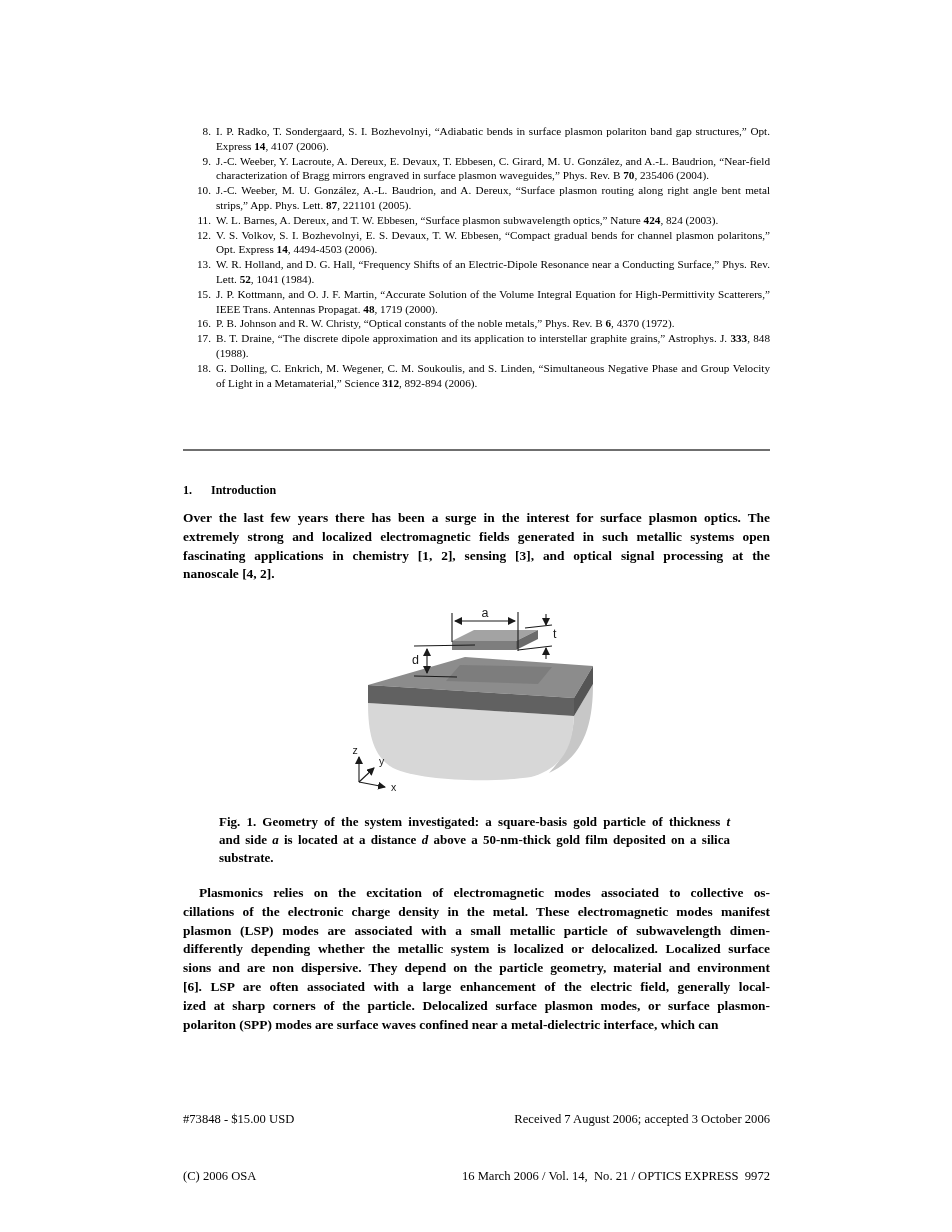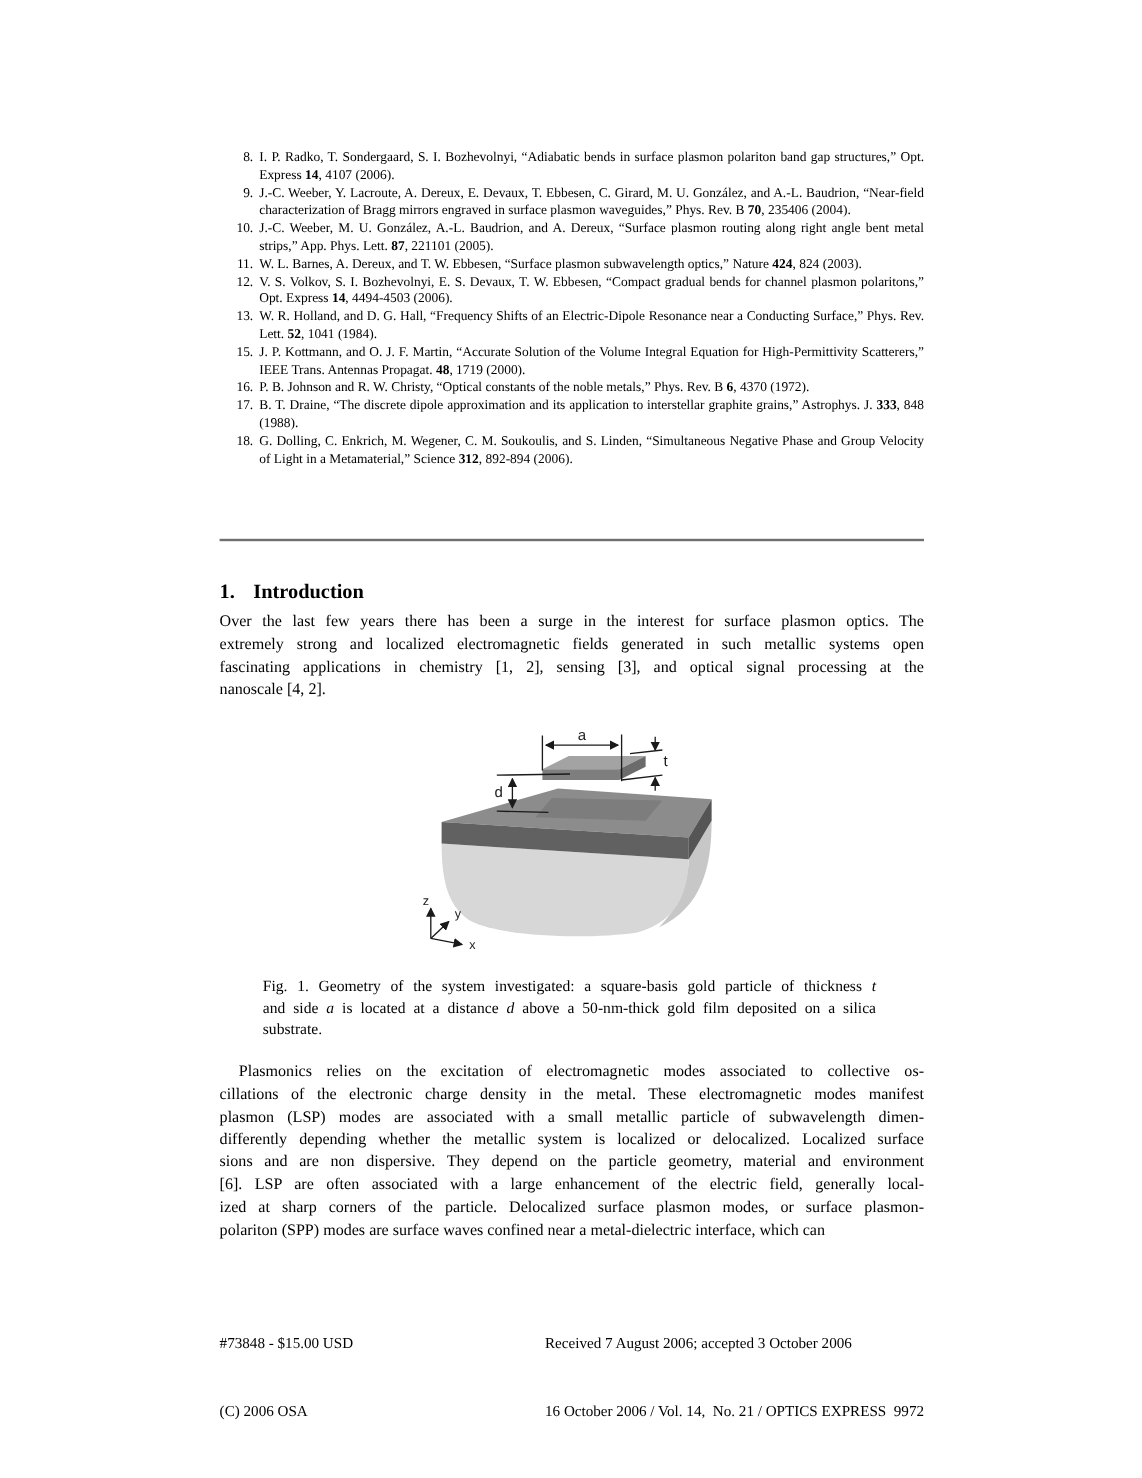--- a/index.html
+++ b/index.html
@@ -10,43 +10,43 @@
   
   .refs{top:124px;left:183px;width:587px;font-size:11.2px;line-height:14.8px;}
   .ref{position:relative;padding-left:33px;text-align:justify;}
   .ref-num{position:absolute;left:0;top:0;width:28px;text-align:right;}
   .ref-body b{font-weight:bold;}
 
   
   .rule{top:449px;left:183px;width:587px;height:2px;background:#6f6f6f;}
 
   
-  .heading{top:483px;left:183px;width:587px;font-size:17px;font-weight:bold;}
+  .heading{top:483px;left:183px;width:587px;font-size:12px;font-weight:bold;}
   .h-num{display:inline-block;width:28px;}
 
   
   .par{left:183px;width:587px;font-size:13.4px;line-height:18.8px;}
   .intro{top:509px;}
   .par2{top:884px;}
   .par2 .tline:first-child{text-indent:16px;}
-  .tline{text-align:justify;text-align-last:justify;}
+  .tline{text-align:justify;text-align-last:justify;font-weight:bold;}
   .tline.last{text-align-last:left;}
   .it{font-style:italic;}
 
   
   .caption{top:813px;left:219px;width:511px;font-size:13px;line-height:18px;}
 
   
   .figure{top:598px;left:335px;width:312px;height:208px;}
   .fig-label{font-family:"Liberation Sans",sans-serif;}
 
   
   .footer{top:1071px;left:183px;width:587px;display:flex;justify-content:space-between;
           font-size:12.6px;line-height:19.3px;gap:18px;}
-  .f-right{white-space:pre;}
+  .f-right{text-align:right;white-space:pre;}
   .f-left{white-space:pre;}
 </style>
 </head>
 <body>
 
 <div class="page">
 
   <div class="abs refs">
       <div class="ref">
         <span class="ref-num">8.</span>
@@ -168,17 +168,17 @@
       <div class="tline last">polariton (SPP) modes are surface waves confined near a metal-dielectric interface, which can</div>
     </div>
 
   <div class="abs footer">
     <div class="f-left">
       <div>#73848 - $15.00 USD</div>
       <div>(C) 2006 OSA</div>
     </div>
     <div class="f-right">
       <div>Received 7 August 2006; accepted 3 October 2006</div>
-      <div>16 October 2006 / Vol. 14,  No. 21 / OPTICS EXPRESS  9972</div>
+      <div>16 March 2006 / Vol. 14,  No. 21 / OPTICS EXPRESS  9972</div>
     </div>
   </div>
 
 </div>
 
 </body></html>

